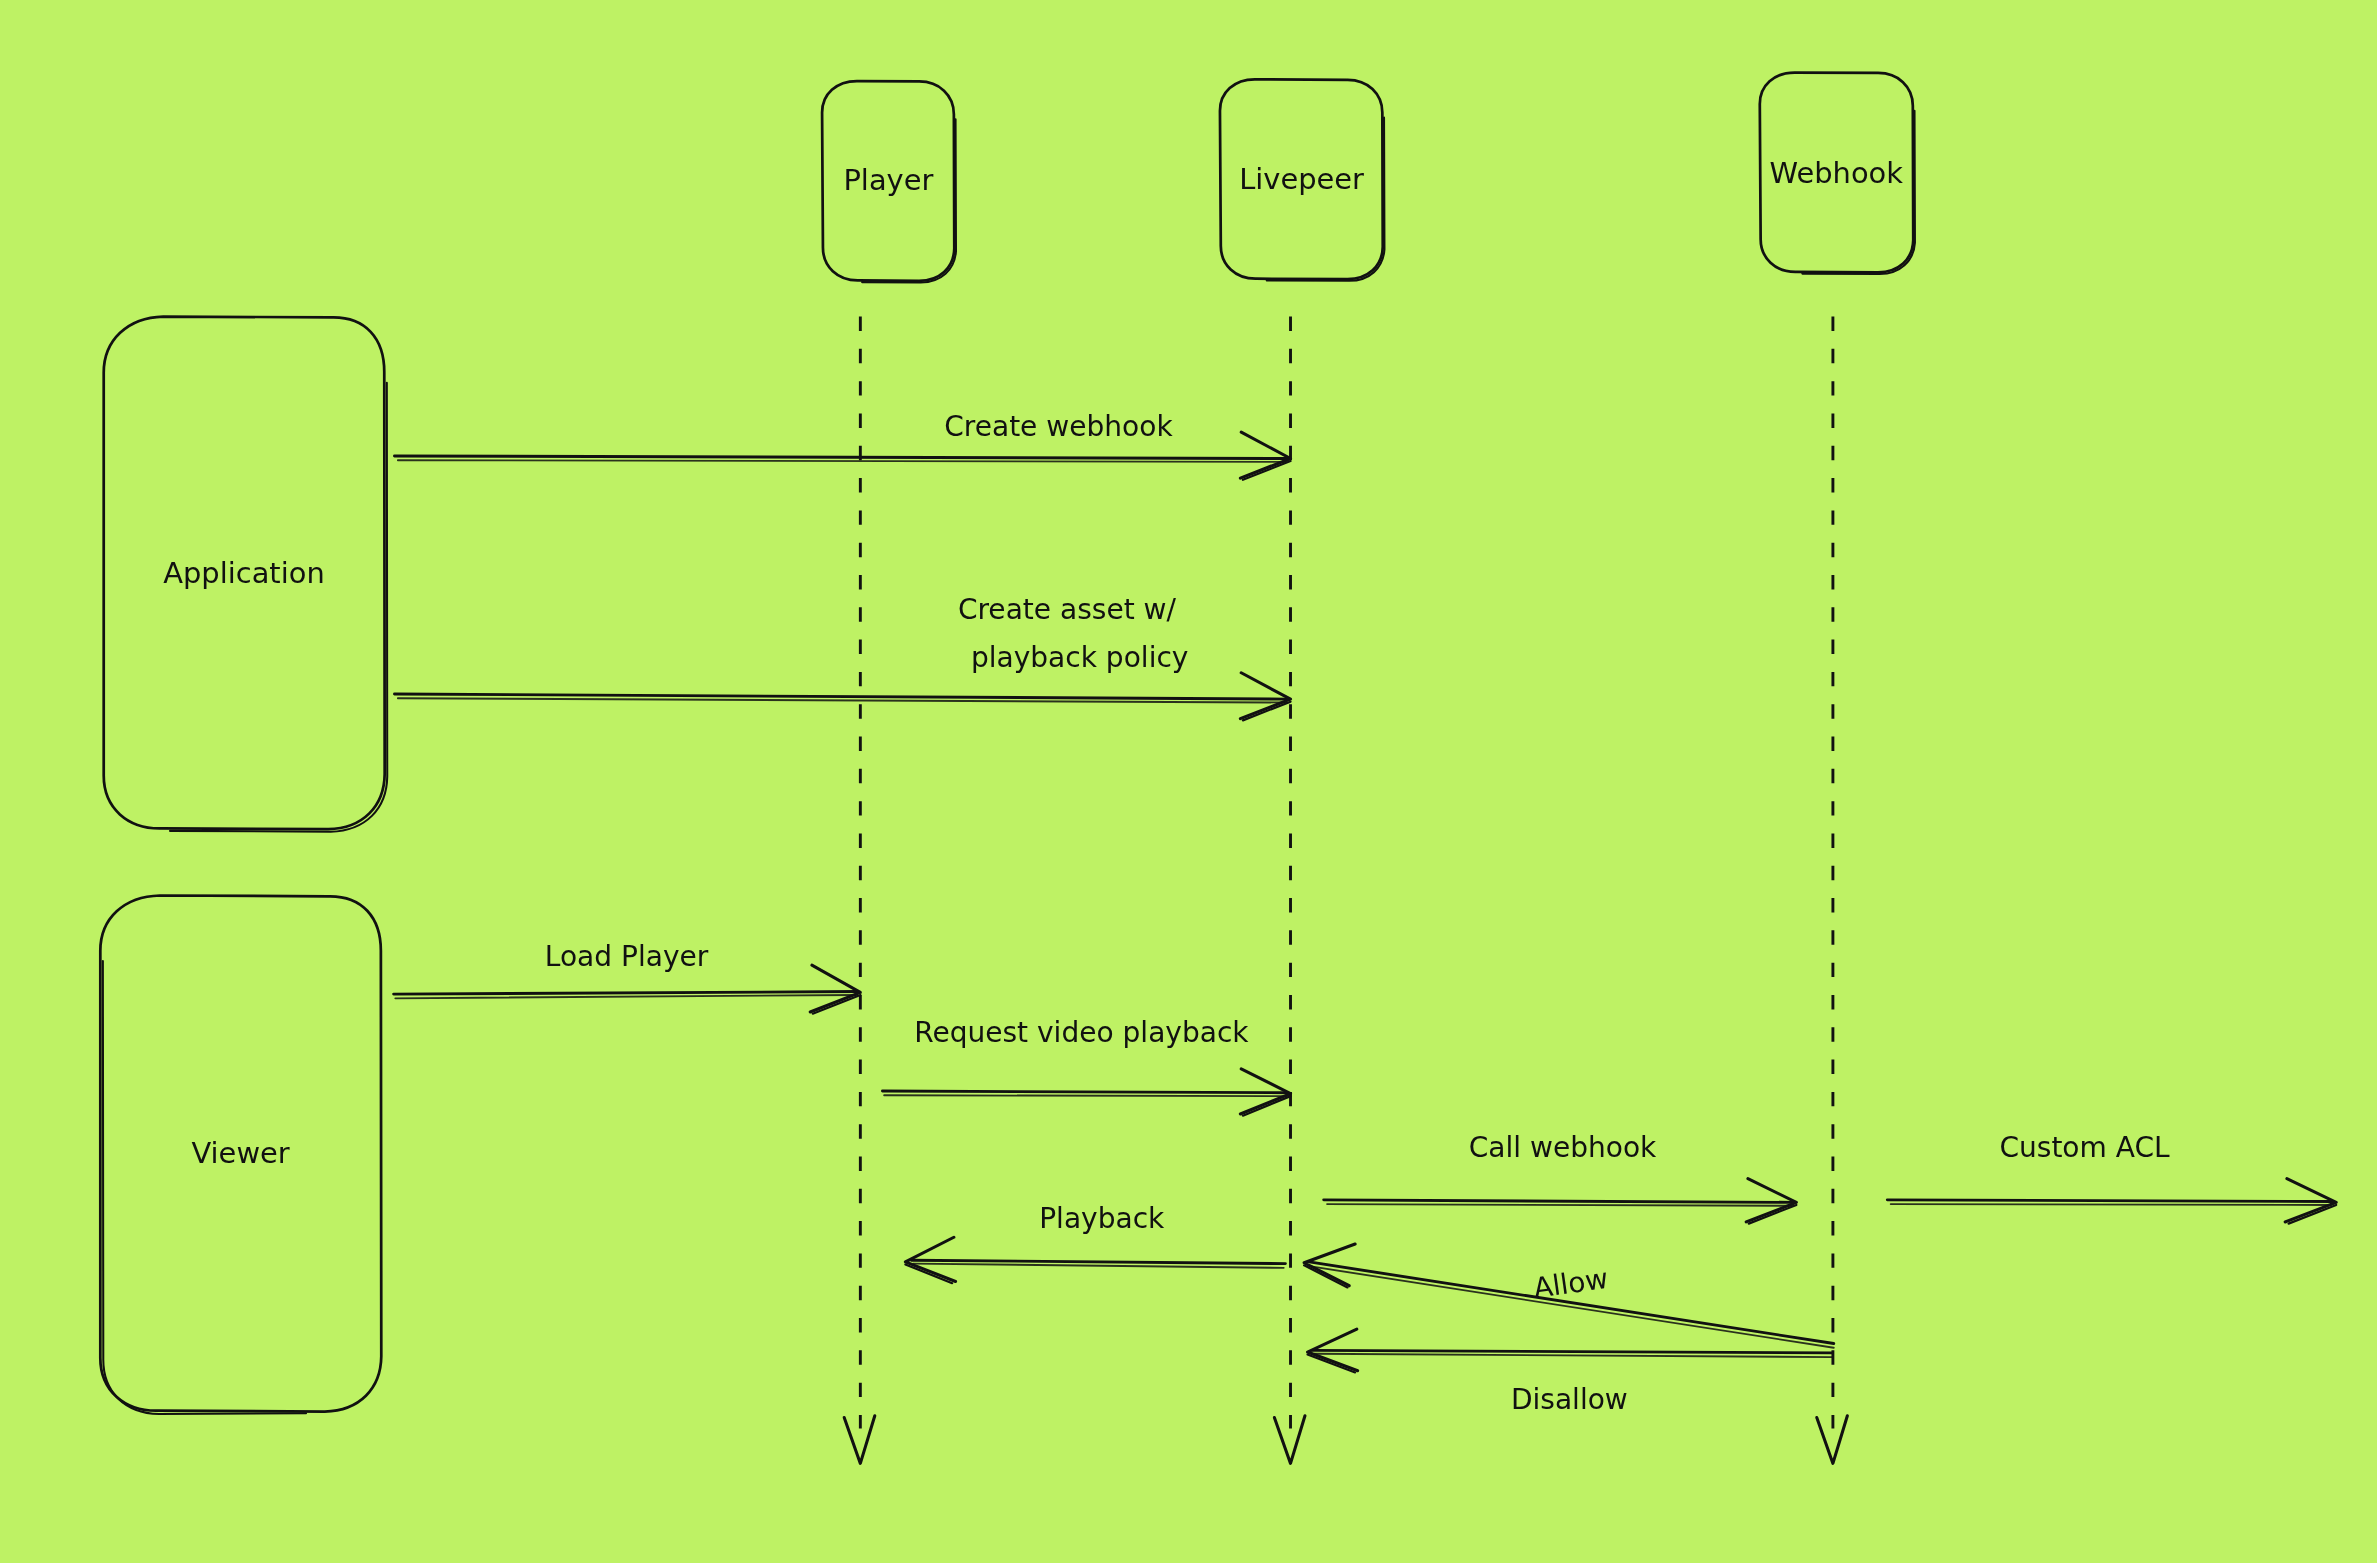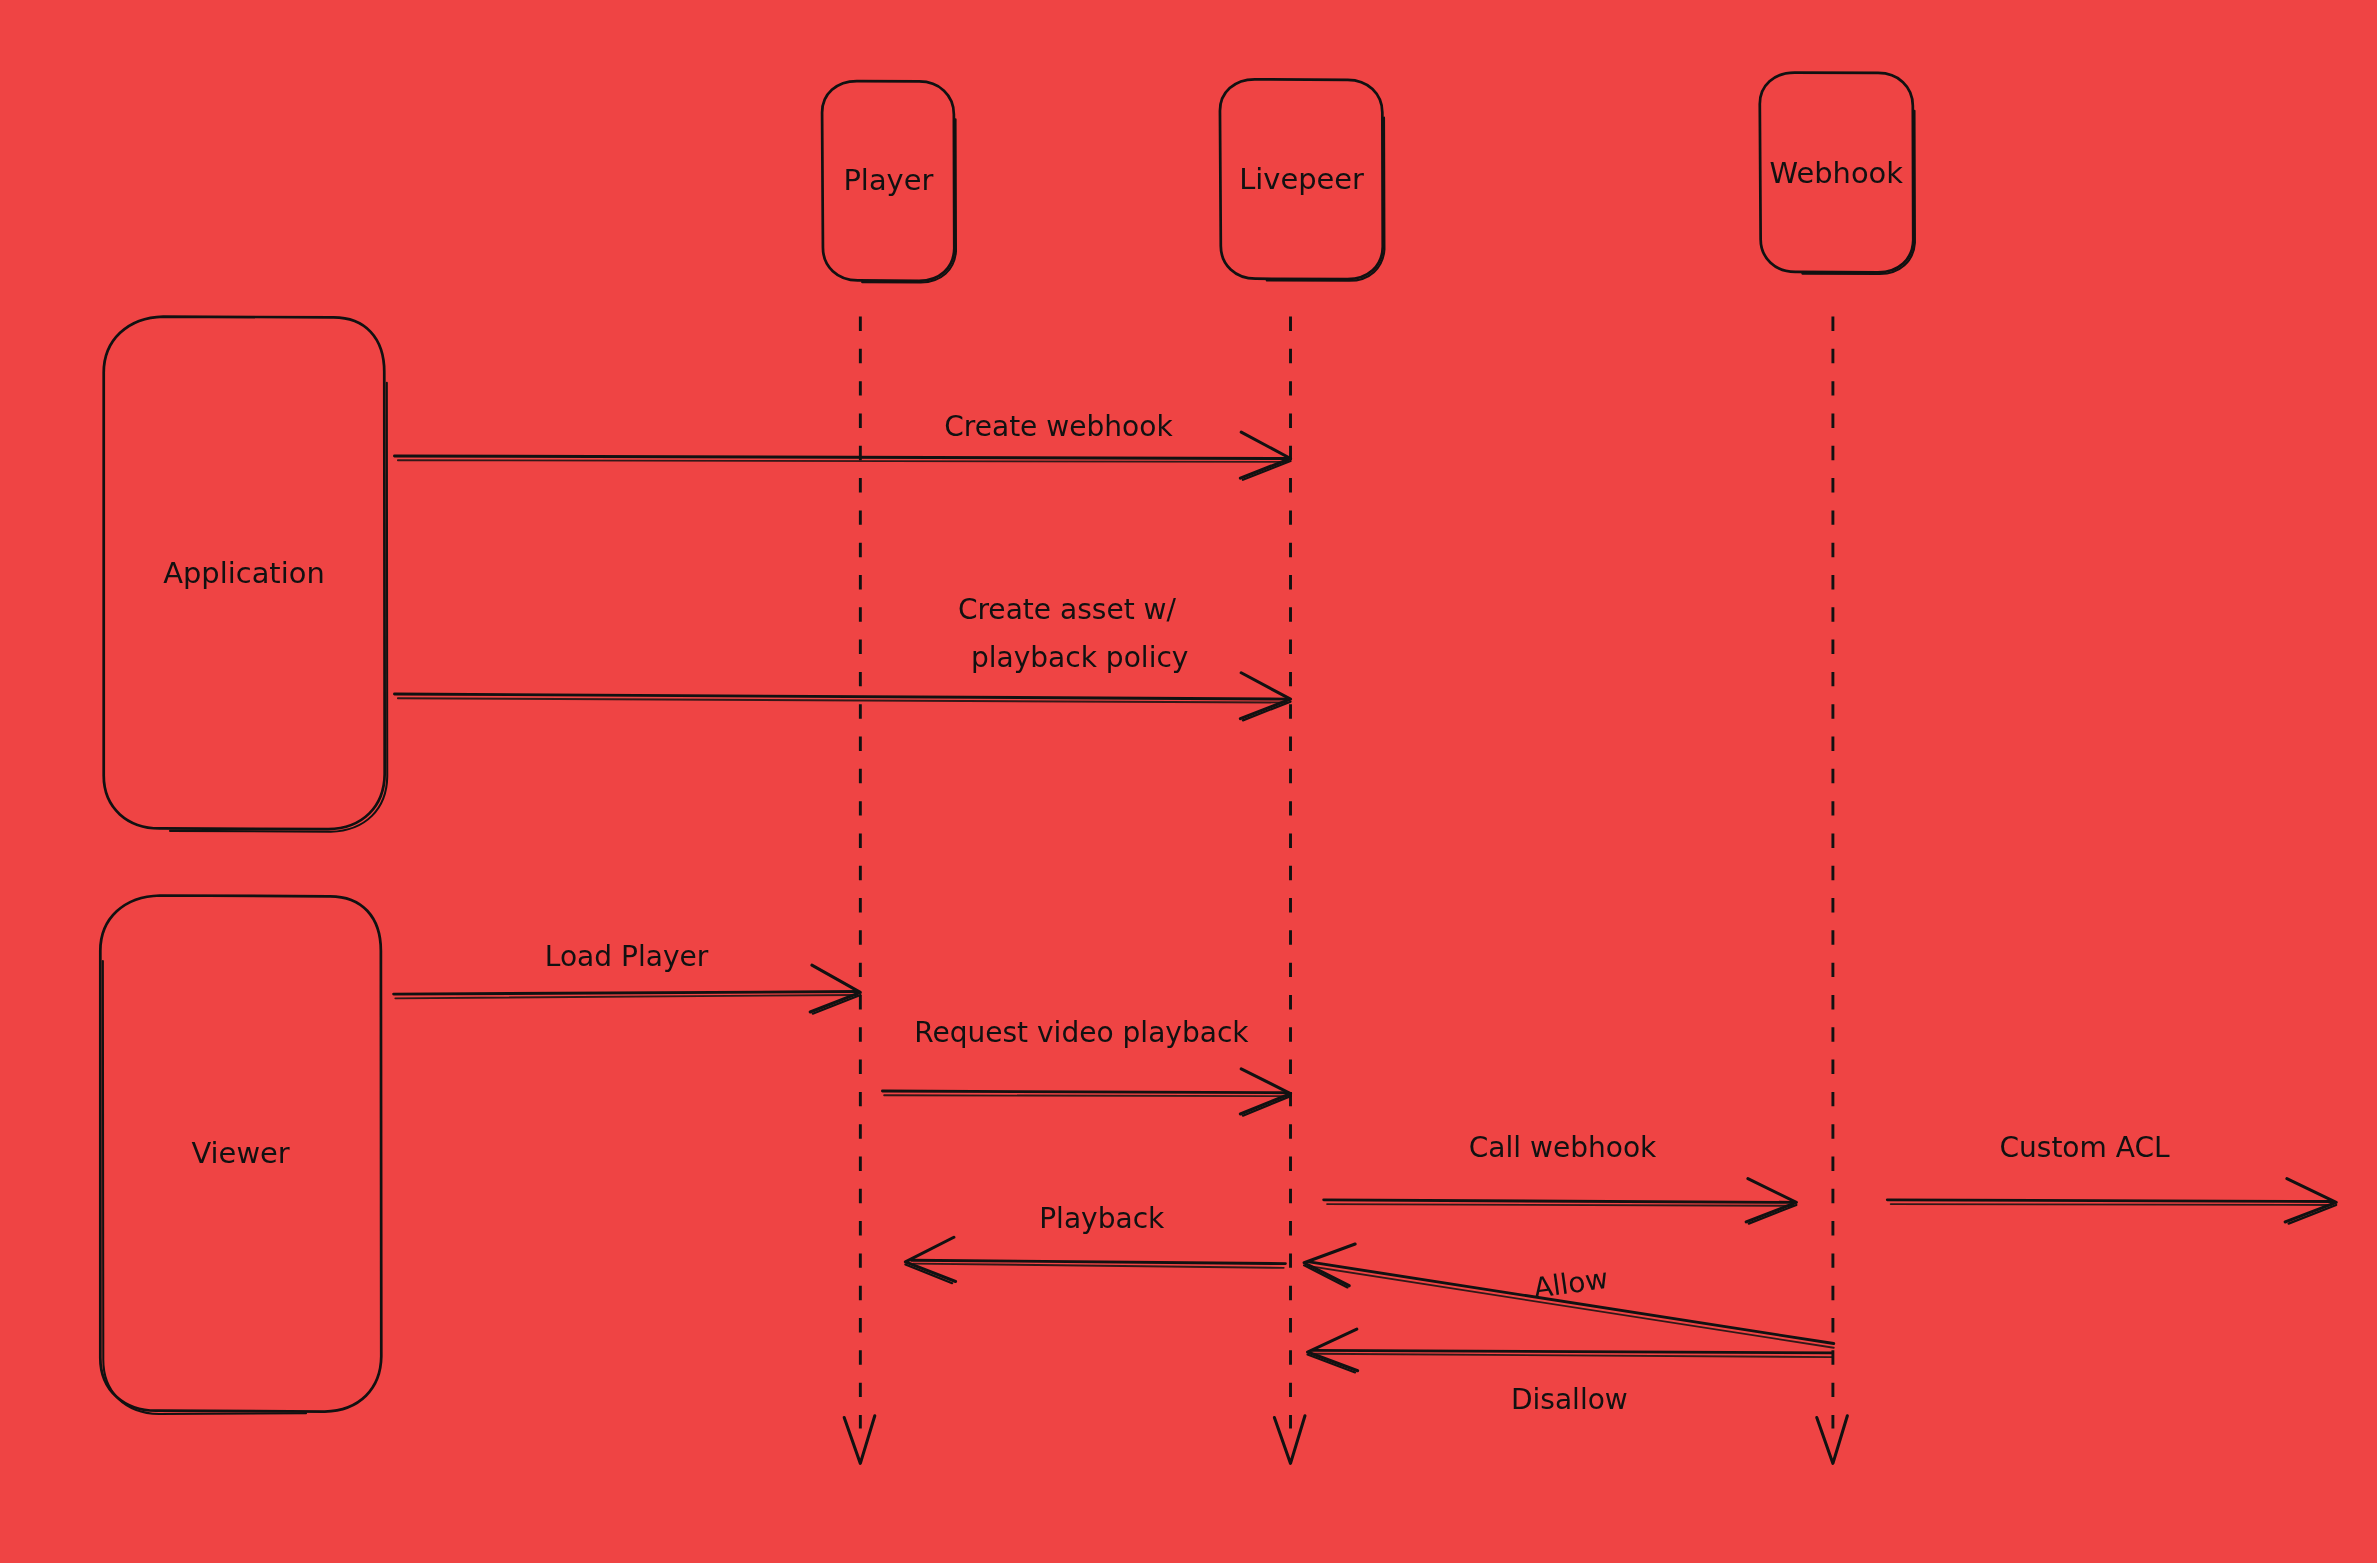--- a/index.html
+++ b/index.html
@@ -4,21 +4,21 @@
 <style>
   html, body {
     margin: 0;
     padding: 0;
     background: #ffffff;
   }
   #canvas {
     position: relative;
     width: 2377px;
     height: 1564px;
-    background: #ef4444;
+    background: #bef264;
     overflow: hidden;
     font-family: "DejaVu Sans", sans-serif;
   }
   #diagram {
     position: absolute;
     top: 0;
     left: 0;
     width: 2377px;
     height: 1564px;
   }

